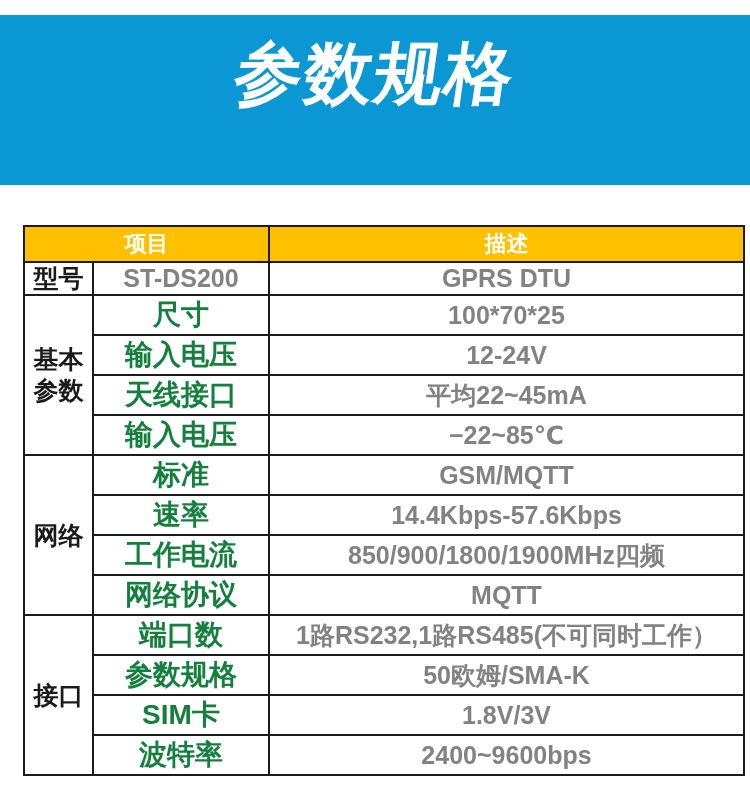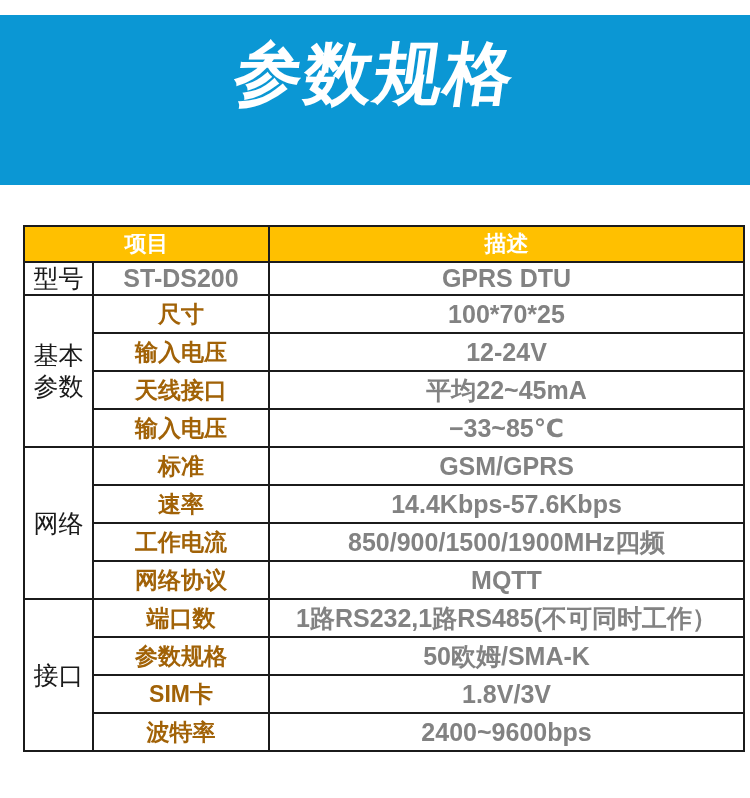--- a/index.html
+++ b/index.html
@@ -42,30 +42,30 @@
   }
   th.hdr {
     background:#FFC000;
     color:#ffffff;
     font-size:22px;
     font-weight:bold;
     height:36px;
   }
   td.group {
     color:#1A1A1A;
-    font-weight:normal;
+    font-weight:bold;
     font-size:25px;
     line-height:1.25;
     padding:0 8px;
     word-break:break-all;
   }
   td.lbl {
-    color:#a16207;
+    color:#15803d;
     font-weight:bold;
-    font-size:23px;
+    font-size:28px;
     height:38px;
     white-space:nowrap;
   }
   td.val {
     color:#828282;
     font-weight:bold;
     font-size:25px;
     height:22px;
     white-space:nowrap;
   }
@@ -104,35 +104,35 @@
   <tr>
     <td class="lbl">输入电压</td>
     <td class="val">12-24V</td>
   </tr>
   <tr>
     <td class="lbl">天线接口</td>
     <td class="val">平均22~45mA</td>
   </tr>
   <tr>
     <td class="lbl">输入电压</td>
-    <td class="val">−33~85℃</td>
+    <td class="val">−22~85℃</td>
   </tr>
 
   <tr>
     <td class="group" rowspan="4">网络</td>
     <td class="lbl">标准</td>
-    <td class="val">GSM/GPRS</td>
+    <td class="val">GSM/MQTT</td>
   </tr>
   <tr>
     <td class="lbl">速率</td>
     <td class="val">14.4Kbps-57.6Kbps</td>
   </tr>
   <tr>
     <td class="lbl">工作电流</td>
-    <td class="val">850/900/1500/1900MHz四频</td>
+    <td class="val">850/900/1800/1900MHz四频</td>
   </tr>
   <tr>
     <td class="lbl">网络协议</td>
     <td class="val">MQTT</td>
   </tr>
 
   <tr>
     <td class="group" rowspan="4">接口</td>
     <td class="lbl">端口数</td>
     <td class="val">1路RS232,1路RS485(不可同时工作）</td>

